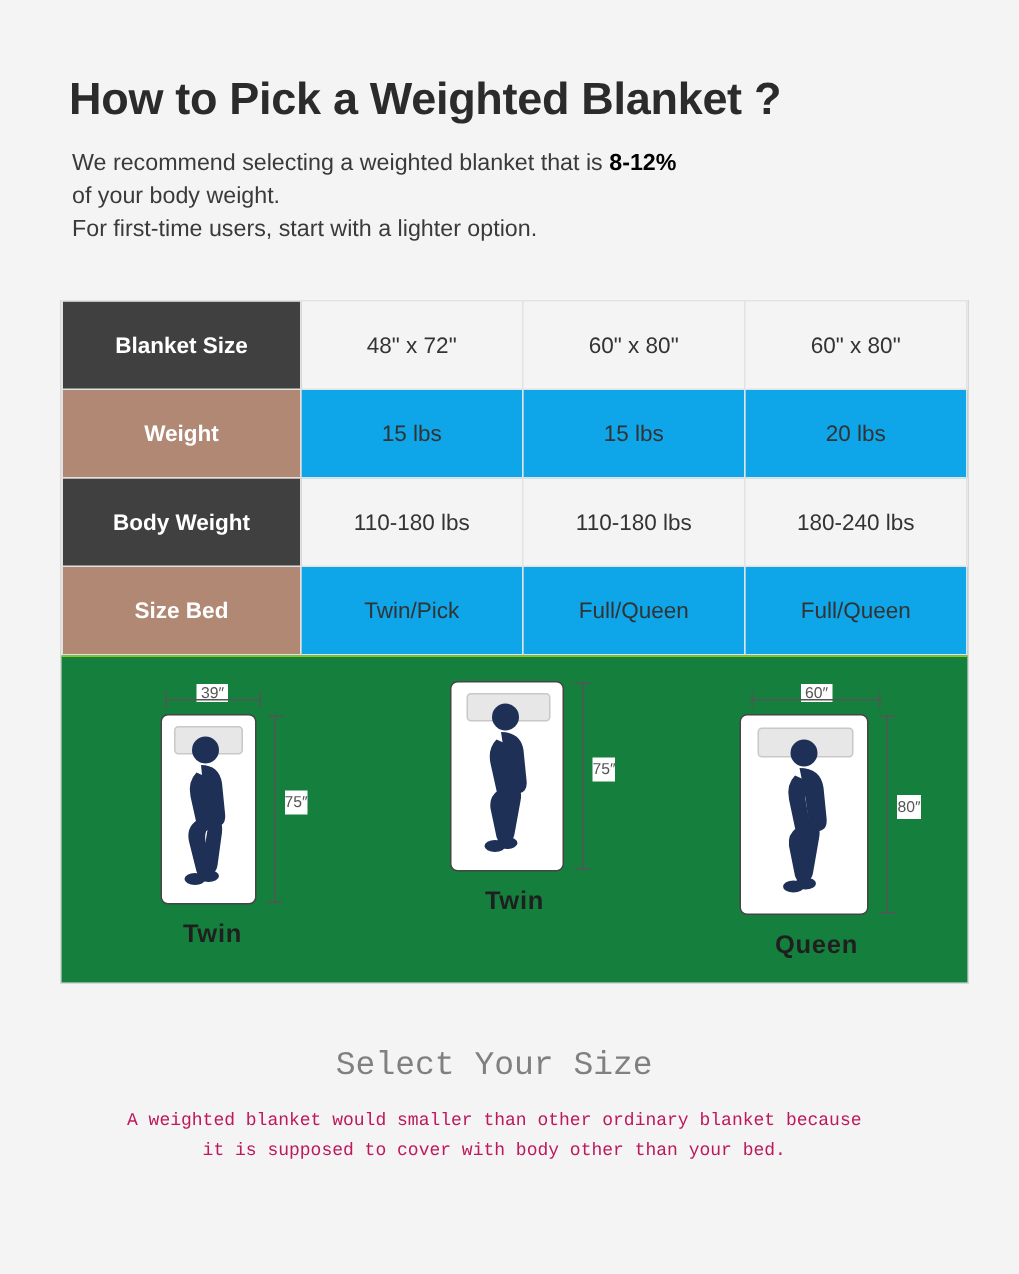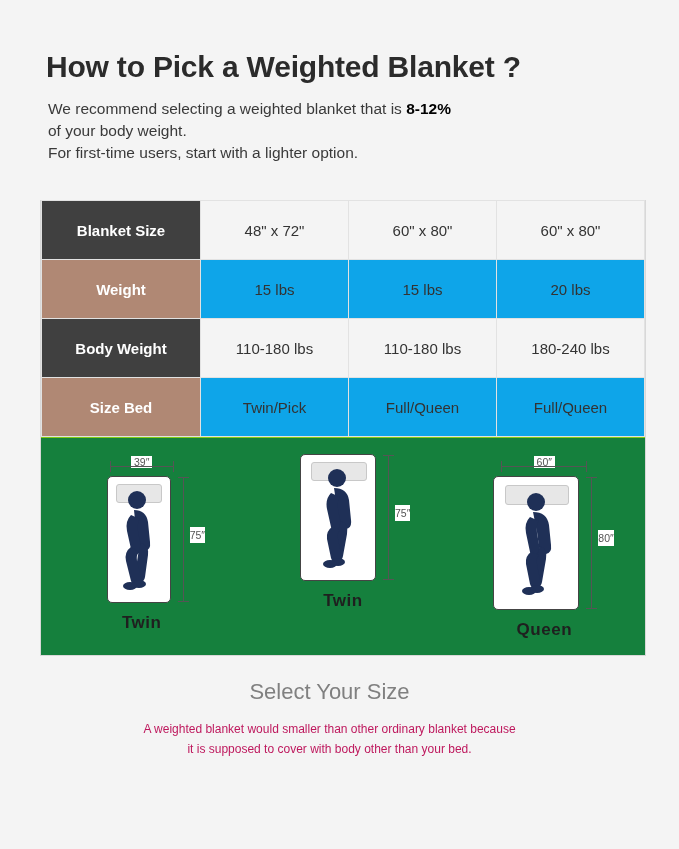--- a/index.html
+++ b/index.html
@@ -162,22 +162,23 @@
   }
   .pillow {
     position: absolute;
     background: #e7e7e7;
     border: 1px solid #c8c8c8;
     border-radius: 3px;
   }
   svg.person { position: absolute; }
 
   .footer {
-    margin-top: 23px;
+    margin-top: 42px;
     text-align: center;
+    font-family: Liberation Mono, monospace;
   }
   .footer h2 {
     font-size: 22px;
     color: #808080;
     font-weight: normal;
     margin: 0 0 14px 0;
   }
   .footer p {
     font-size: 12px;
     color: #be185d;

